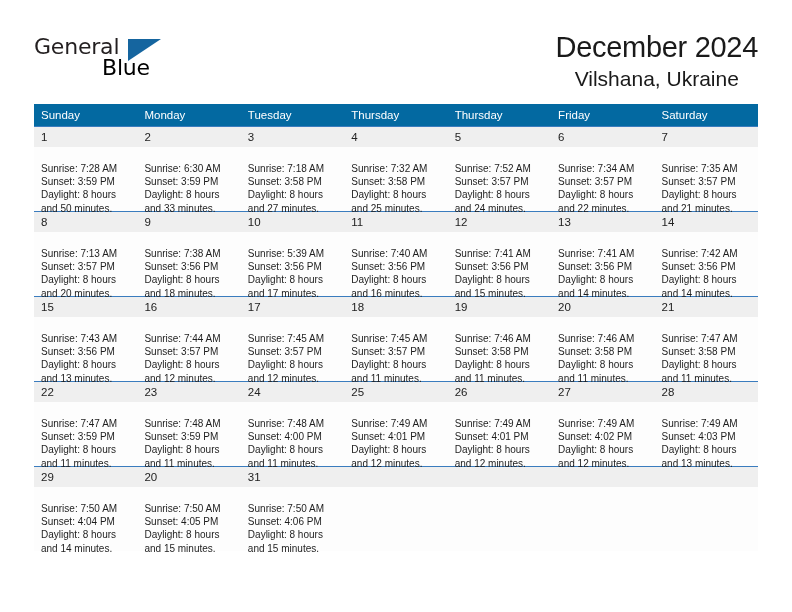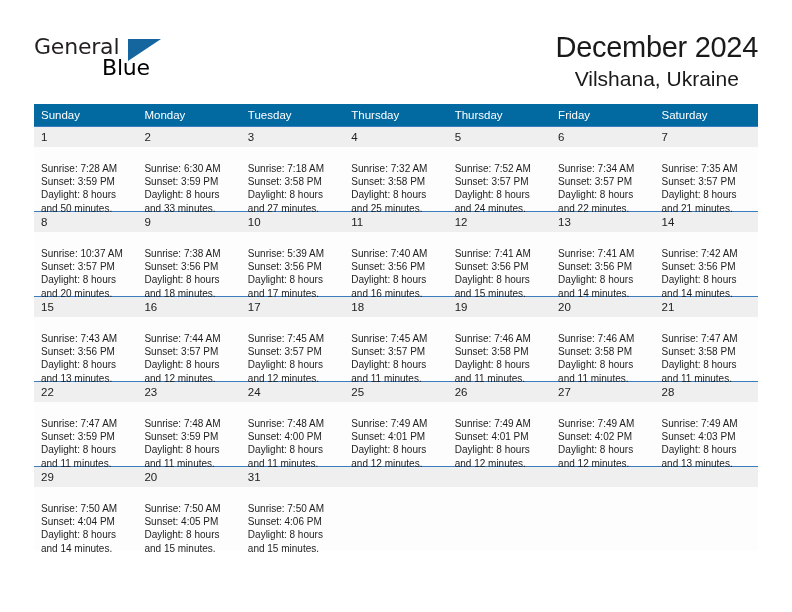--- a/index.html
+++ b/index.html
@@ -260,21 +260,21 @@
           </div>
         </div>
           </td>
       </tr>
 
       <tr class="week-row">
         <td>
             <div class="cell-inner">
           <div class="day-number">8</div>
           <div class="details">
-            <div>Sunrise: 10:37 AM</div>
+            <div>Sunrise: 7:13 AM</div>
             <div>Sunset: 3:57 PM</div>
             <div>Daylight: 8 hours</div>
             <div>and 20 minutes.</div>
           </div>
         </div>
           </td>
         <td>
             <div class="cell-inner">
           <div class="day-number">9</div>
           <div class="details">

